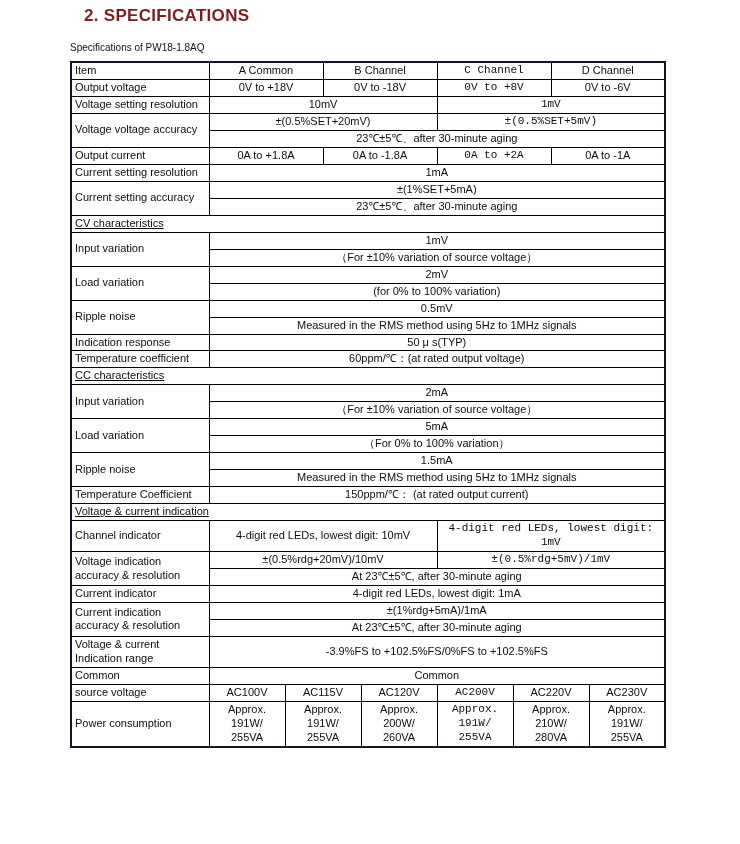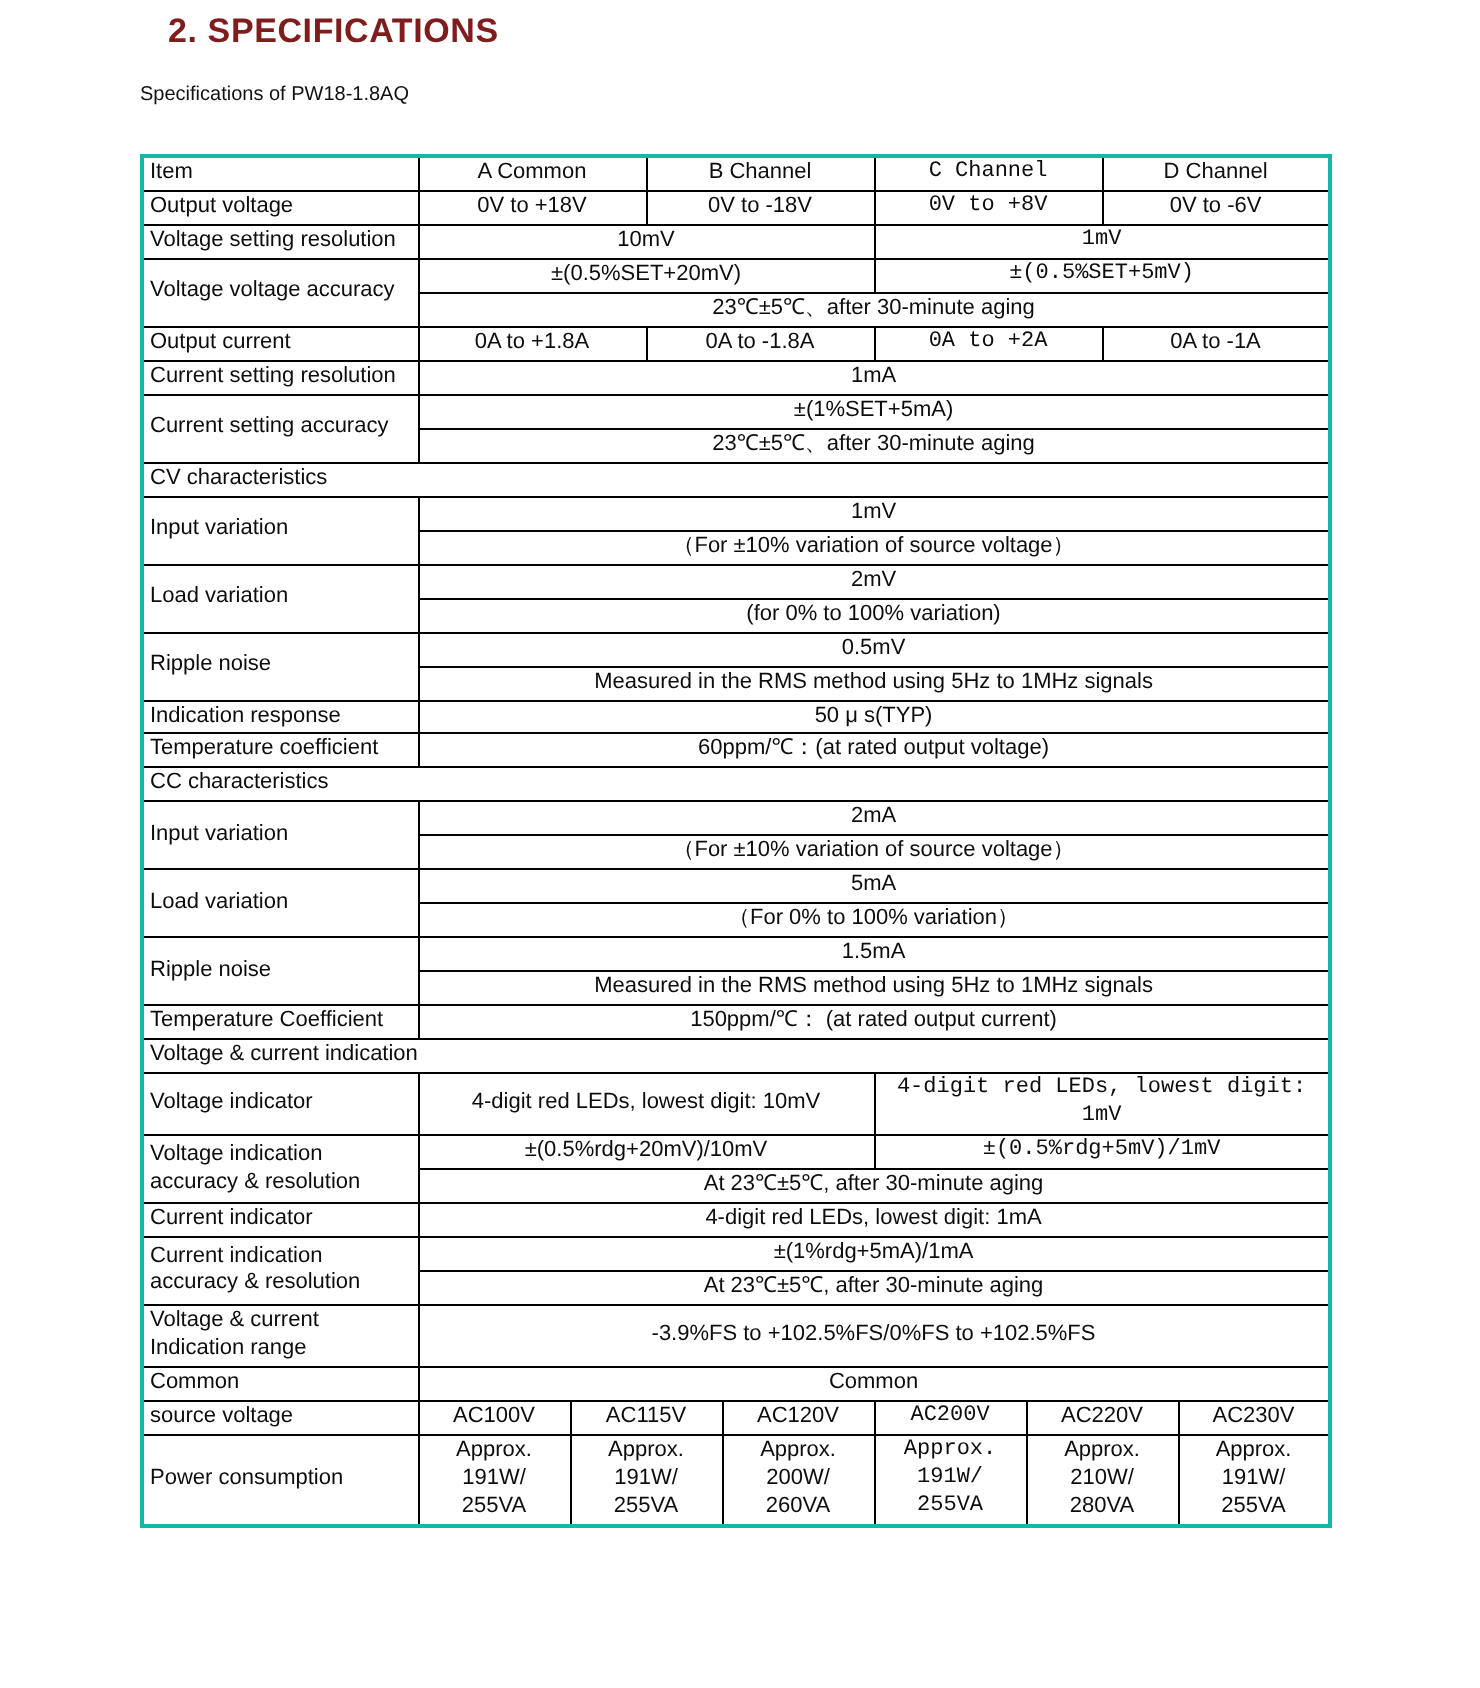--- a/index.html
+++ b/index.html
@@ -33,22 +33,21 @@
     font-size: 10px;
     color: #111111;
   }
   table.spec {
     position: absolute;
     left: 70px;
     top: 61px;
     width: 595px;
     border-collapse: collapse;
     table-layout: fixed;
-    border: 2px solid #14b8a6;
-    margin-top: 16px;
+    border: 2px solid #0f172a;
   }
   table.spec td {
     border: 1px solid #000;
     font-size: 11px;
     line-height: 1.27;
     padding: 1px 3px;
     vertical-align: middle;
     color: #0d0d0d;
     white-space: pre-line;
     overflow: hidden;
@@ -56,20 +55,21 @@
   td.td-label {
     text-align: left;
     padding-left: 4px;
   }
   td.td-val {
     text-align: center;
   }
   td.td-section {
     text-align: left;
     padding-left: 4px;
+    text-decoration: underline;
   }
   td.mid {
     border-left: 2px solid #000;
     font-family: Liberation Mono, monospace;
   }
 </style>
 </head>
 <body>
 
 <div class="page">
@@ -194,21 +194,21 @@
           <td colspan="12" class="td-val">Measured in the RMS method using 5Hz to 1MHz signals</td>
         </tr>
         <tr>
           <td class="td-label">Temperature Coefficient</td>
           <td colspan="12" class="td-val">150ppm/℃：  (at rated output current)</td>
         </tr>
         <tr>
           <td colspan="13" class="td-section">Voltage &amp; current indication</td>
         </tr>
         <tr>
-          <td class="td-label">Voltage indicator</td>
+          <td class="td-label">Channel indicator</td>
           <td colspan="6" class="td-val">4-digit red LEDs, lowest digit: 10mV</td>
           <td colspan="6" class="td-val mid">4-digit red LEDs, lowest digit: 1mV</td>
         </tr>
         <tr>
           <td rowspan="2" class="td-label">Voltage indication accuracy &amp; resolution</td>
           <td colspan="6" class="td-val">±(0.5%rdg+20mV)/10mV</td>
           <td colspan="6" class="td-val mid">±(0.5%rdg+5mV)/1mV</td>
         </tr>
         <tr>
           <td colspan="12" class="td-val">At 23℃±5℃, after 30-minute aging</td>

